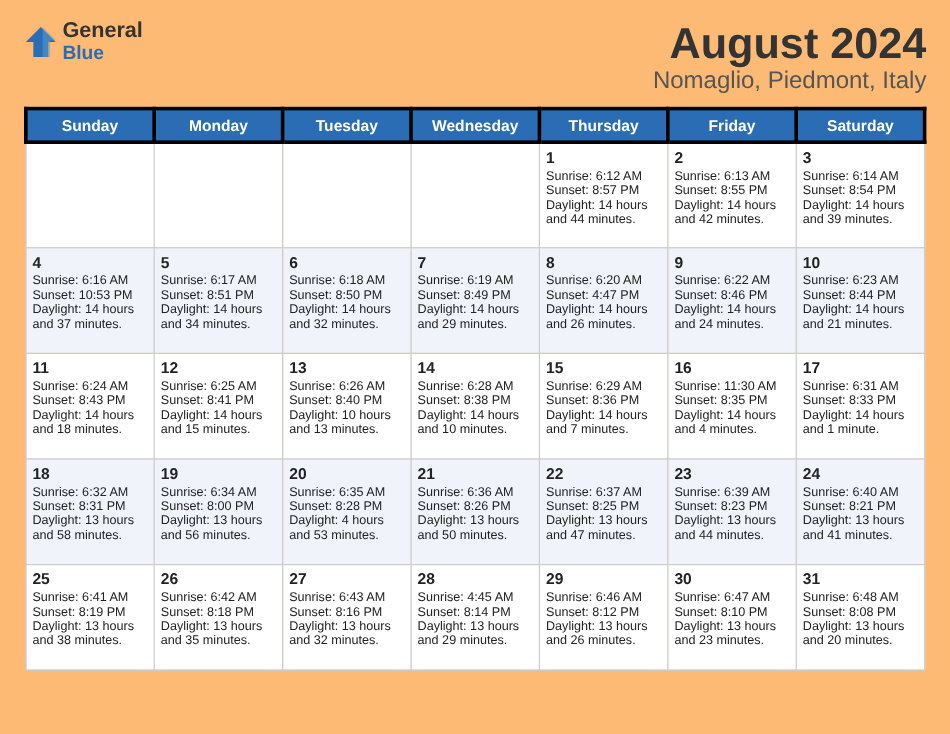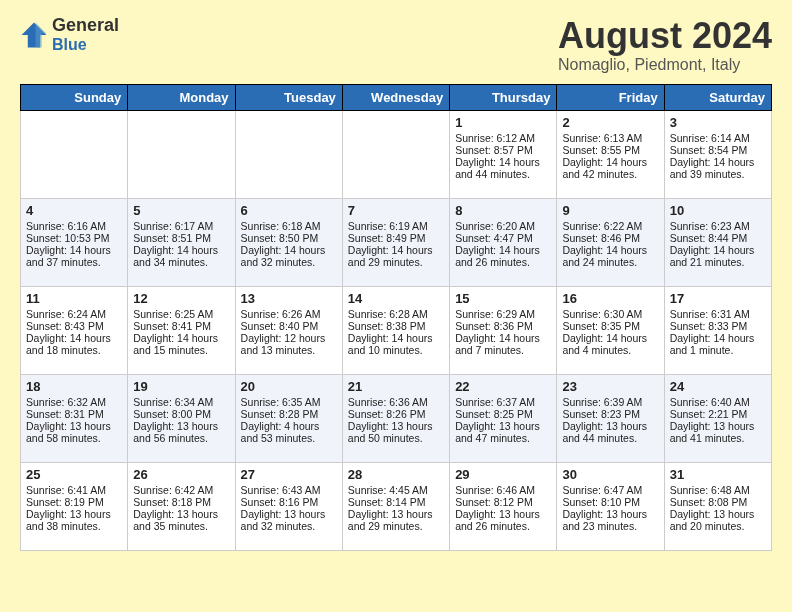--- a/index.html
+++ b/index.html
@@ -7,21 +7,21 @@
       font-family: Arial, sans-serif;
       background: #fff;
       width: 792px;
       min-height: 612px;
       overflow: hidden;
     }
     .page {
       width: 792px;
       min-height: 612px;
       padding: 16px 20px 28px 20px;
-      background: #fef9c3;
+      background: #fdba74;
     }
     .header {
       display: flex;
       justify-content: space-between;
       align-items: flex-start;
       margin-bottom: 10px;
     }
     .logo {
       display: flex;
       align-items: center;
@@ -40,45 +40,46 @@
     .logo-blue {
       font-size: 16px;
       font-weight: bold;
       color: #2a6db5;
     }
     .logo-icon {
       width: 28px;
       height: 28px;
     }
     .title-block {
+      text-align: right;
       margin-left: 36px;
     }
     .cal-title {
       font-size: 36px;
       font-weight: bold;
       color: #333;
       line-height: 1.1;
     }
     .cal-subtitle {
-      font-size: 16px;
+      font-size: 20px;
       color: #555;
     }
     .calendar-table {
       width: 100%;
       border-collapse: collapse;
       table-layout: fixed;
     }
     .calendar-table th {
       background: #2a6db5;
       color: #fff;
-      text-align: right;
+      text-align: center;
       padding: 5px 6px;
       font-size: 13px;
       font-weight: bold;
-      border: 1px solid #000000;
+      border: 3px solid #000000;
     }
     .calendar-table td {
       vertical-align: top;
       border: 1px solid #ccc;
       padding: 4px 5px;
       font-size: 10.5px;
       color: #222;
       min-height: 78px;
       height: 88px;
       background: #fff;
@@ -147,34 +148,34 @@
           <td><span class="day-number">5</span><span>Sunrise: 6:17 AM</span><br><span>Sunset: 8:51 PM</span><br><span>Daylight: 14 hours and 34 minutes.</span></td>
           <td><span class="day-number">6</span><span>Sunrise: 6:18 AM</span><br><span>Sunset: 8:50 PM</span><br><span>Daylight: 14 hours and 32 minutes.</span></td>
           <td><span class="day-number">7</span><span>Sunrise: 6:19 AM</span><br><span>Sunset: 8:49 PM</span><br><span>Daylight: 14 hours and 29 minutes.</span></td>
           <td><span class="day-number">8</span><span>Sunrise: 6:20 AM</span><br><span>Sunset: 4:47 PM</span><br><span>Daylight: 14 hours and 26 minutes.</span></td>
           <td><span class="day-number">9</span><span>Sunrise: 6:22 AM</span><br><span>Sunset: 8:46 PM</span><br><span>Daylight: 14 hours and 24 minutes.</span></td>
           <td><span class="day-number">10</span><span>Sunrise: 6:23 AM</span><br><span>Sunset: 8:44 PM</span><br><span>Daylight: 14 hours and 21 minutes.</span></td>
         </tr>
         <tr class="row-odd">
           <td><span class="day-number">11</span><span>Sunrise: 6:24 AM</span><br><span>Sunset: 8:43 PM</span><br><span>Daylight: 14 hours and 18 minutes.</span></td>
           <td><span class="day-number">12</span><span>Sunrise: 6:25 AM</span><br><span>Sunset: 8:41 PM</span><br><span>Daylight: 14 hours and 15 minutes.</span></td>
-          <td><span class="day-number">13</span><span>Sunrise: 6:26 AM</span><br><span>Sunset: 8:40 PM</span><br><span>Daylight: 12 hours and 13 minutes.</span></td>
+          <td><span class="day-number">13</span><span>Sunrise: 6:26 AM</span><br><span>Sunset: 8:40 PM</span><br><span>Daylight: 10 hours and 13 minutes.</span></td>
           <td><span class="day-number">14</span><span>Sunrise: 6:28 AM</span><br><span>Sunset: 8:38 PM</span><br><span>Daylight: 14 hours and 10 minutes.</span></td>
           <td><span class="day-number">15</span><span>Sunrise: 6:29 AM</span><br><span>Sunset: 8:36 PM</span><br><span>Daylight: 14 hours and 7 minutes.</span></td>
-          <td><span class="day-number">16</span><span>Sunrise: 6:30 AM</span><br><span>Sunset: 8:35 PM</span><br><span>Daylight: 14 hours and 4 minutes.</span></td>
+          <td><span class="day-number">16</span><span>Sunrise: 11:30 AM</span><br><span>Sunset: 8:35 PM</span><br><span>Daylight: 14 hours and 4 minutes.</span></td>
           <td><span class="day-number">17</span><span>Sunrise: 6:31 AM</span><br><span>Sunset: 8:33 PM</span><br><span>Daylight: 14 hours and 1 minute.</span></td>
         </tr>
         <tr class="row-even">
           <td><span class="day-number">18</span><span>Sunrise: 6:32 AM</span><br><span>Sunset: 8:31 PM</span><br><span>Daylight: 13 hours and 58 minutes.</span></td>
           <td><span class="day-number">19</span><span>Sunrise: 6:34 AM</span><br><span>Sunset: 8:00 PM</span><br><span>Daylight: 13 hours and 56 minutes.</span></td>
           <td><span class="day-number">20</span><span>Sunrise: 6:35 AM</span><br><span>Sunset: 8:28 PM</span><br><span>Daylight: 4 hours and 53 minutes.</span></td>
           <td><span class="day-number">21</span><span>Sunrise: 6:36 AM</span><br><span>Sunset: 8:26 PM</span><br><span>Daylight: 13 hours and 50 minutes.</span></td>
           <td><span class="day-number">22</span><span>Sunrise: 6:37 AM</span><br><span>Sunset: 8:25 PM</span><br><span>Daylight: 13 hours and 47 minutes.</span></td>
           <td><span class="day-number">23</span><span>Sunrise: 6:39 AM</span><br><span>Sunset: 8:23 PM</span><br><span>Daylight: 13 hours and 44 minutes.</span></td>
-          <td><span class="day-number">24</span><span>Sunrise: 6:40 AM</span><br><span>Sunset: 2:21 PM</span><br><span>Daylight: 13 hours and 41 minutes.</span></td>
+          <td><span class="day-number">24</span><span>Sunrise: 6:40 AM</span><br><span>Sunset: 8:21 PM</span><br><span>Daylight: 13 hours and 41 minutes.</span></td>
         </tr>
         <tr class="row-odd">
           <td><span class="day-number">25</span><span>Sunrise: 6:41 AM</span><br><span>Sunset: 8:19 PM</span><br><span>Daylight: 13 hours and 38 minutes.</span></td>
           <td><span class="day-number">26</span><span>Sunrise: 6:42 AM</span><br><span>Sunset: 8:18 PM</span><br><span>Daylight: 13 hours and 35 minutes.</span></td>
           <td><span class="day-number">27</span><span>Sunrise: 6:43 AM</span><br><span>Sunset: 8:16 PM</span><br><span>Daylight: 13 hours and 32 minutes.</span></td>
           <td><span class="day-number">28</span><span>Sunrise: 4:45 AM</span><br><span>Sunset: 8:14 PM</span><br><span>Daylight: 13 hours and 29 minutes.</span></td>
           <td><span class="day-number">29</span><span>Sunrise: 6:46 AM</span><br><span>Sunset: 8:12 PM</span><br><span>Daylight: 13 hours and 26 minutes.</span></td>
           <td><span class="day-number">30</span><span>Sunrise: 6:47 AM</span><br><span>Sunset: 8:10 PM</span><br><span>Daylight: 13 hours and 23 minutes.</span></td>
           <td><span class="day-number">31</span><span>Sunrise: 6:48 AM</span><br><span>Sunset: 8:08 PM</span><br><span>Daylight: 13 hours and 20 minutes.</span></td>
         </tr>

